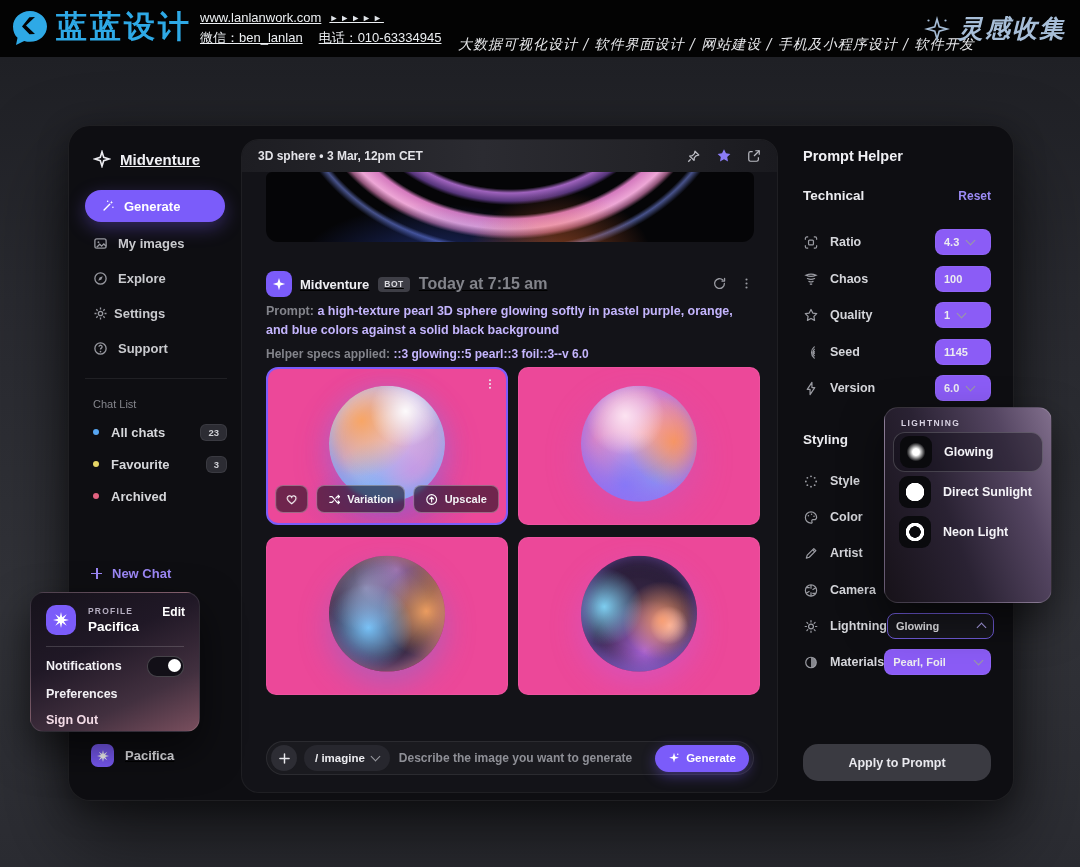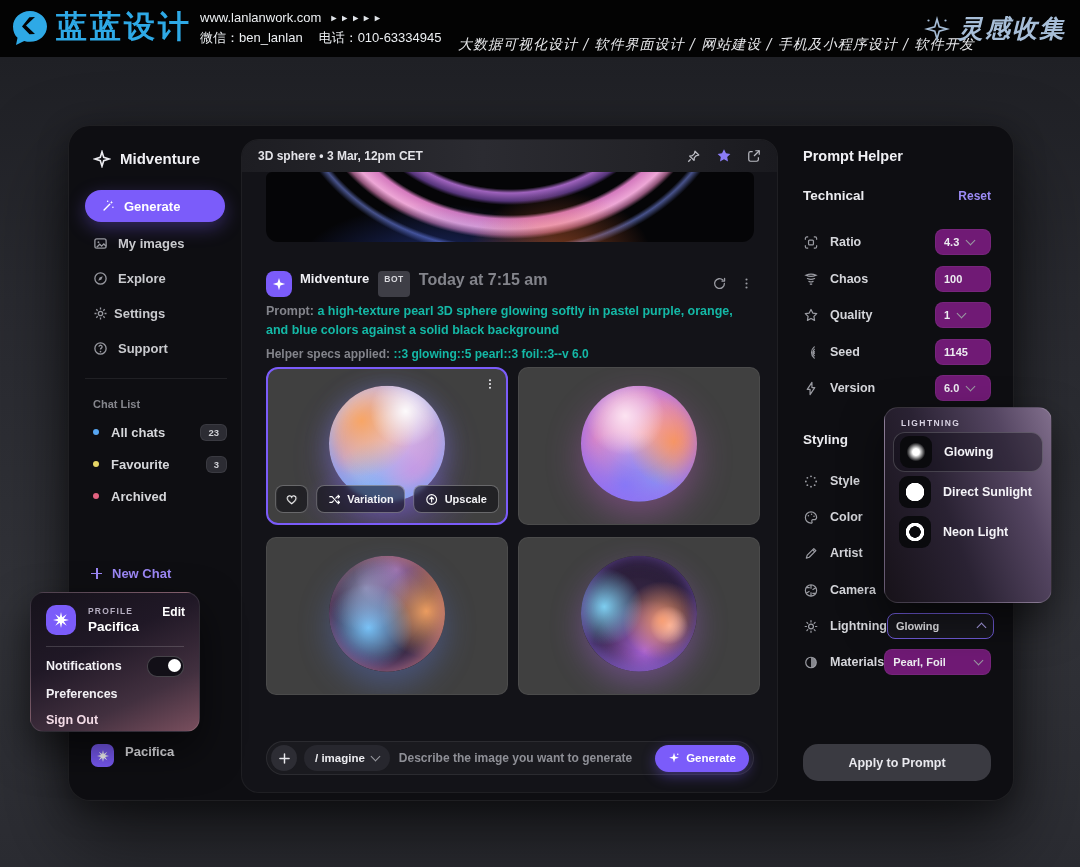--- a/index.html
+++ b/index.html
@@ -1,20 +1,20 @@
 <!DOCTYPE html>
 <html><head>
 <meta charset="utf-8">
 <style>
   html,body{margin:0;padding:0;background:#000;}
   body{width:1080px;height:867px;position:relative;overflow:hidden;
        font-family:"Liberation Sans","DejaVu Sans",sans-serif;
        -webkit-font-smoothing:antialiased;}
   .abs{position:absolute;}
-  .row{display:flex;}
+  .row{display:flex;align-items:center;text-decoration:underline;}
   svg{display:block;}
   
   .banner{left:0;top:0;width:1080px;height:57px;background:#030303;z-index:5;}
   .brand-icon{left:10px;top:8px;}
   .brand-text{left:56px;top:6px;font-size:31px;font-weight:700;color:#2ea9e6;letter-spacing:3px;}
   .contact{left:200px;top:8px;color:#eceff2;font-size:13px;line-height:20px;}
   .contact .arrows{font-size:9px;letter-spacing:2px;color:#dfe3e8;margin-left:8px;}
   .services{left:458px;top:16px;height:57px;display:flex;align-items:center;color:#e8e9ec;
             font-family:"DejaVu Serif","Liberation Serif",serif;font-style:italic;font-size:14px;letter-spacing:1px;}
   .collect{right:14px;top:0;height:57px;display:flex;align-items:center;gap:8px;color:#a7bed8;
@@ -28,21 +28,21 @@
           box-shadow:0 40px 80px rgba(0,0,0,.55),0 8px 30px rgba(0,0,0,.4);}
   
   .side-logo{left:24px;top:24px;gap:9px;color:#f0f0f4;font-size:15px;font-weight:700;}
   .gen-pill{left:16px;top:64px;width:140px;height:32px;border-radius:16px;background:#7b5cfa;
             display:flex;align-items:center;gap:9px;padding-left:16px;box-sizing:border-box;
             color:#fff;font-size:13px;font-weight:700;box-shadow:0 6px 18px rgba(123,92,250,.35);}
   .nav-item{left:16px;width:150px;height:26px;display:flex;align-items:center;gap:10px;padding-left:8px;
             color:#c9cace;font-size:13px;font-weight:600;border-radius:8px;cursor:pointer;}
   .nav-item .ni{color:#97989f;}
   .side-div{left:16px;top:252px;width:142px;height:1px;background:rgba(255,255,255,.08);}
-  .cl-title{left:24px;top:272px;font-size:11px;color:#85868d;font-weight:700;}
+  .cl-title{left:24px;top:272px;font-size:11px;color:#85868d;font-weight:400;}
   .cl-item{left:16px;width:150px;height:24px;display:flex;align-items:center;font-size:13px;font-weight:600;color:#d6d7db;}
   .dot{width:6px;height:6px;border-radius:50%;margin-left:8px;margin-right:12px;}
   .badge{margin-left:auto;margin-right:8px;background:#2c2c33;border:1px solid rgba(255,255,255,.07);
          color:#cfd0d5;font-size:9.5px;font-weight:700;border-radius:6px;padding:2px 7px;}
   .newchat{color:#9b87f5;}
   .plus-mini{width:11px;height:11px;margin-left:6px;margin-right:10px;position:relative;}
   .plus-mini:before,.plus-mini:after{content:"";position:absolute;background:#9b87f5;}
   .plus-mini:before{left:5px;top:0;width:1.6px;height:11px;}
   .plus-mini:after{left:0;top:5px;width:11px;height:1.6px;}
   .side-user{left:22px;top:618px;gap:11px;}
@@ -65,24 +65,24 @@
            #050507;}
   .msg-ava{left:24px;top:131px;width:26px;height:26px;border-radius:8px;background:#7b5cfa;
            display:flex;align-items:center;justify-content:center;color:#fff;}
   .msg-head{left:58px;top:131px;height:26px;gap:9px;}
   .msg-name{color:#f0f0f4;font-size:13px;font-weight:700;}
   .bot-badge{background:#3e3e46;color:#d9d9de;font-size:8.5px;font-weight:700;border-radius:4px;padding:2.5px 6px;letter-spacing:.5px;}
   .msg-time{color:#83848b;font-size:16px;font-weight:600;}
   .msg-actions{right:24px;top:136px;gap:13px;color:#9a9ba2;}
   .prompt{left:24px;top:162px;width:492px;font-size:12.5px;line-height:1.55;}
   .lab{color:#83848b;font-weight:600;}
-  .val{color:#14b8a6;font-weight:700;}
+  .val{color:#c4b5fd;font-weight:700;}
   .specs{left:24px;top:207px;width:492px;font-size:12px;}
   .grid{left:24px;top:227px;width:494px;display:grid;grid-template-columns:242px 242px;grid-auto-rows:158px;gap:12px 10px;}
-  .tile{position:relative;background:#404040;border-radius:10px;border:1px solid rgba(255,255,255,.06);box-sizing:border-box;overflow:hidden;cursor:pointer;}
+  .tile{position:relative;background:#ec4899;border-radius:10px;border:1px solid rgba(255,255,255,.06);box-sizing:border-box;overflow:hidden;cursor:pointer;}
   .tile.sel{border:2px solid #7b5cfa;border-radius:12px;}
   .sphere{position:absolute;left:50%;top:50%;transform:translate(-50%,-52%);width:116px;height:116px;border-radius:50%;}
   .t1g{position:absolute;inset:0;background:radial-gradient(ellipse 130px 60px at 50% 88%, rgba(110,80,200,.35), transparent 70%);}
   .sp1{background:
         radial-gradient(circle at 66% 22%, rgba(255,255,255,.95), transparent 30%),
         radial-gradient(circle at 28% 30%, rgba(250,165,95,.95), transparent 48%),
         radial-gradient(circle at 72% 72%, rgba(200,150,230,.8), transparent 50%),
         radial-gradient(circle at 45% 88%, rgba(105,190,255,.95), transparent 40%),
         radial-gradient(circle at 50% 50%, #ead9ea, #c4a6d8 55%, #9a76c8 80%, #7e5cb8 100%);
        box-shadow:0 14px 34px rgba(130,90,220,.45),0 2px 24px rgba(120,160,255,.25),
@@ -132,21 +132,21 @@
            box-shadow:0 4px 14px rgba(123,92,250,.4);}
   
   .panel{left:734px;top:0;width:188px;height:674px;}
   .p-title{left:0;top:22px;color:#f0f0f4;font-size:14.5px;font-weight:700;}
   .p-sec{left:0;top:62px;width:188px;display:flex;align-items:center;}
   .p-sec .t{color:#ececf0;font-size:13.5px;font-weight:700;}
   .p-sec .r{margin-left:auto;color:#9c8bf5;font-size:12px;font-weight:700;cursor:pointer;}
   .p-row{left:0;width:188px;height:26px;display:flex;align-items:center;}
   .p-row .pi{color:#9a9ba2;width:16px;flex:0 0 auto;}
   .p-row .pl{margin-left:11px;color:#d4d5da;font-size:12.5px;font-weight:600;}
-  .ctrl{margin-left:auto;height:26px;min-width:56px;box-sizing:border-box;border-radius:8px;background:#701a75;
+  .ctrl{margin-left:auto;height:26px;min-width:56px;box-sizing:border-box;border-radius:8px;background:#8b5cf6;
         border:1px solid rgba(255,255,255,.05);display:flex;align-items:center;padding:0 8px;gap:8px;cursor:pointer;}
   .ctrl .cv{color:#ececf0;font-size:11px;font-weight:700;}
   .ctrl.wide{min-width:107px;}
   .ctrl.open{background:#17171d;border:1px solid #6f5bd8;}
   .sty-title{left:0;top:306px;color:#ececf0;font-size:13.5px;font-weight:700;}
   .apply{left:0;top:618px;width:188px;height:37px;border-radius:15px;background:#3a3a41;
          display:flex;align-items:center;justify-content:center;color:#e9e9ee;font-size:12.5px;font-weight:700;cursor:pointer;}
   
   .pp{left:30px;top:592px;width:168px;height:138px;border-radius:14px;z-index:20;
       background:linear-gradient(155deg,#16121b 0%,#201826 38%,#42303f 72%,#7a4f5e 100%);

